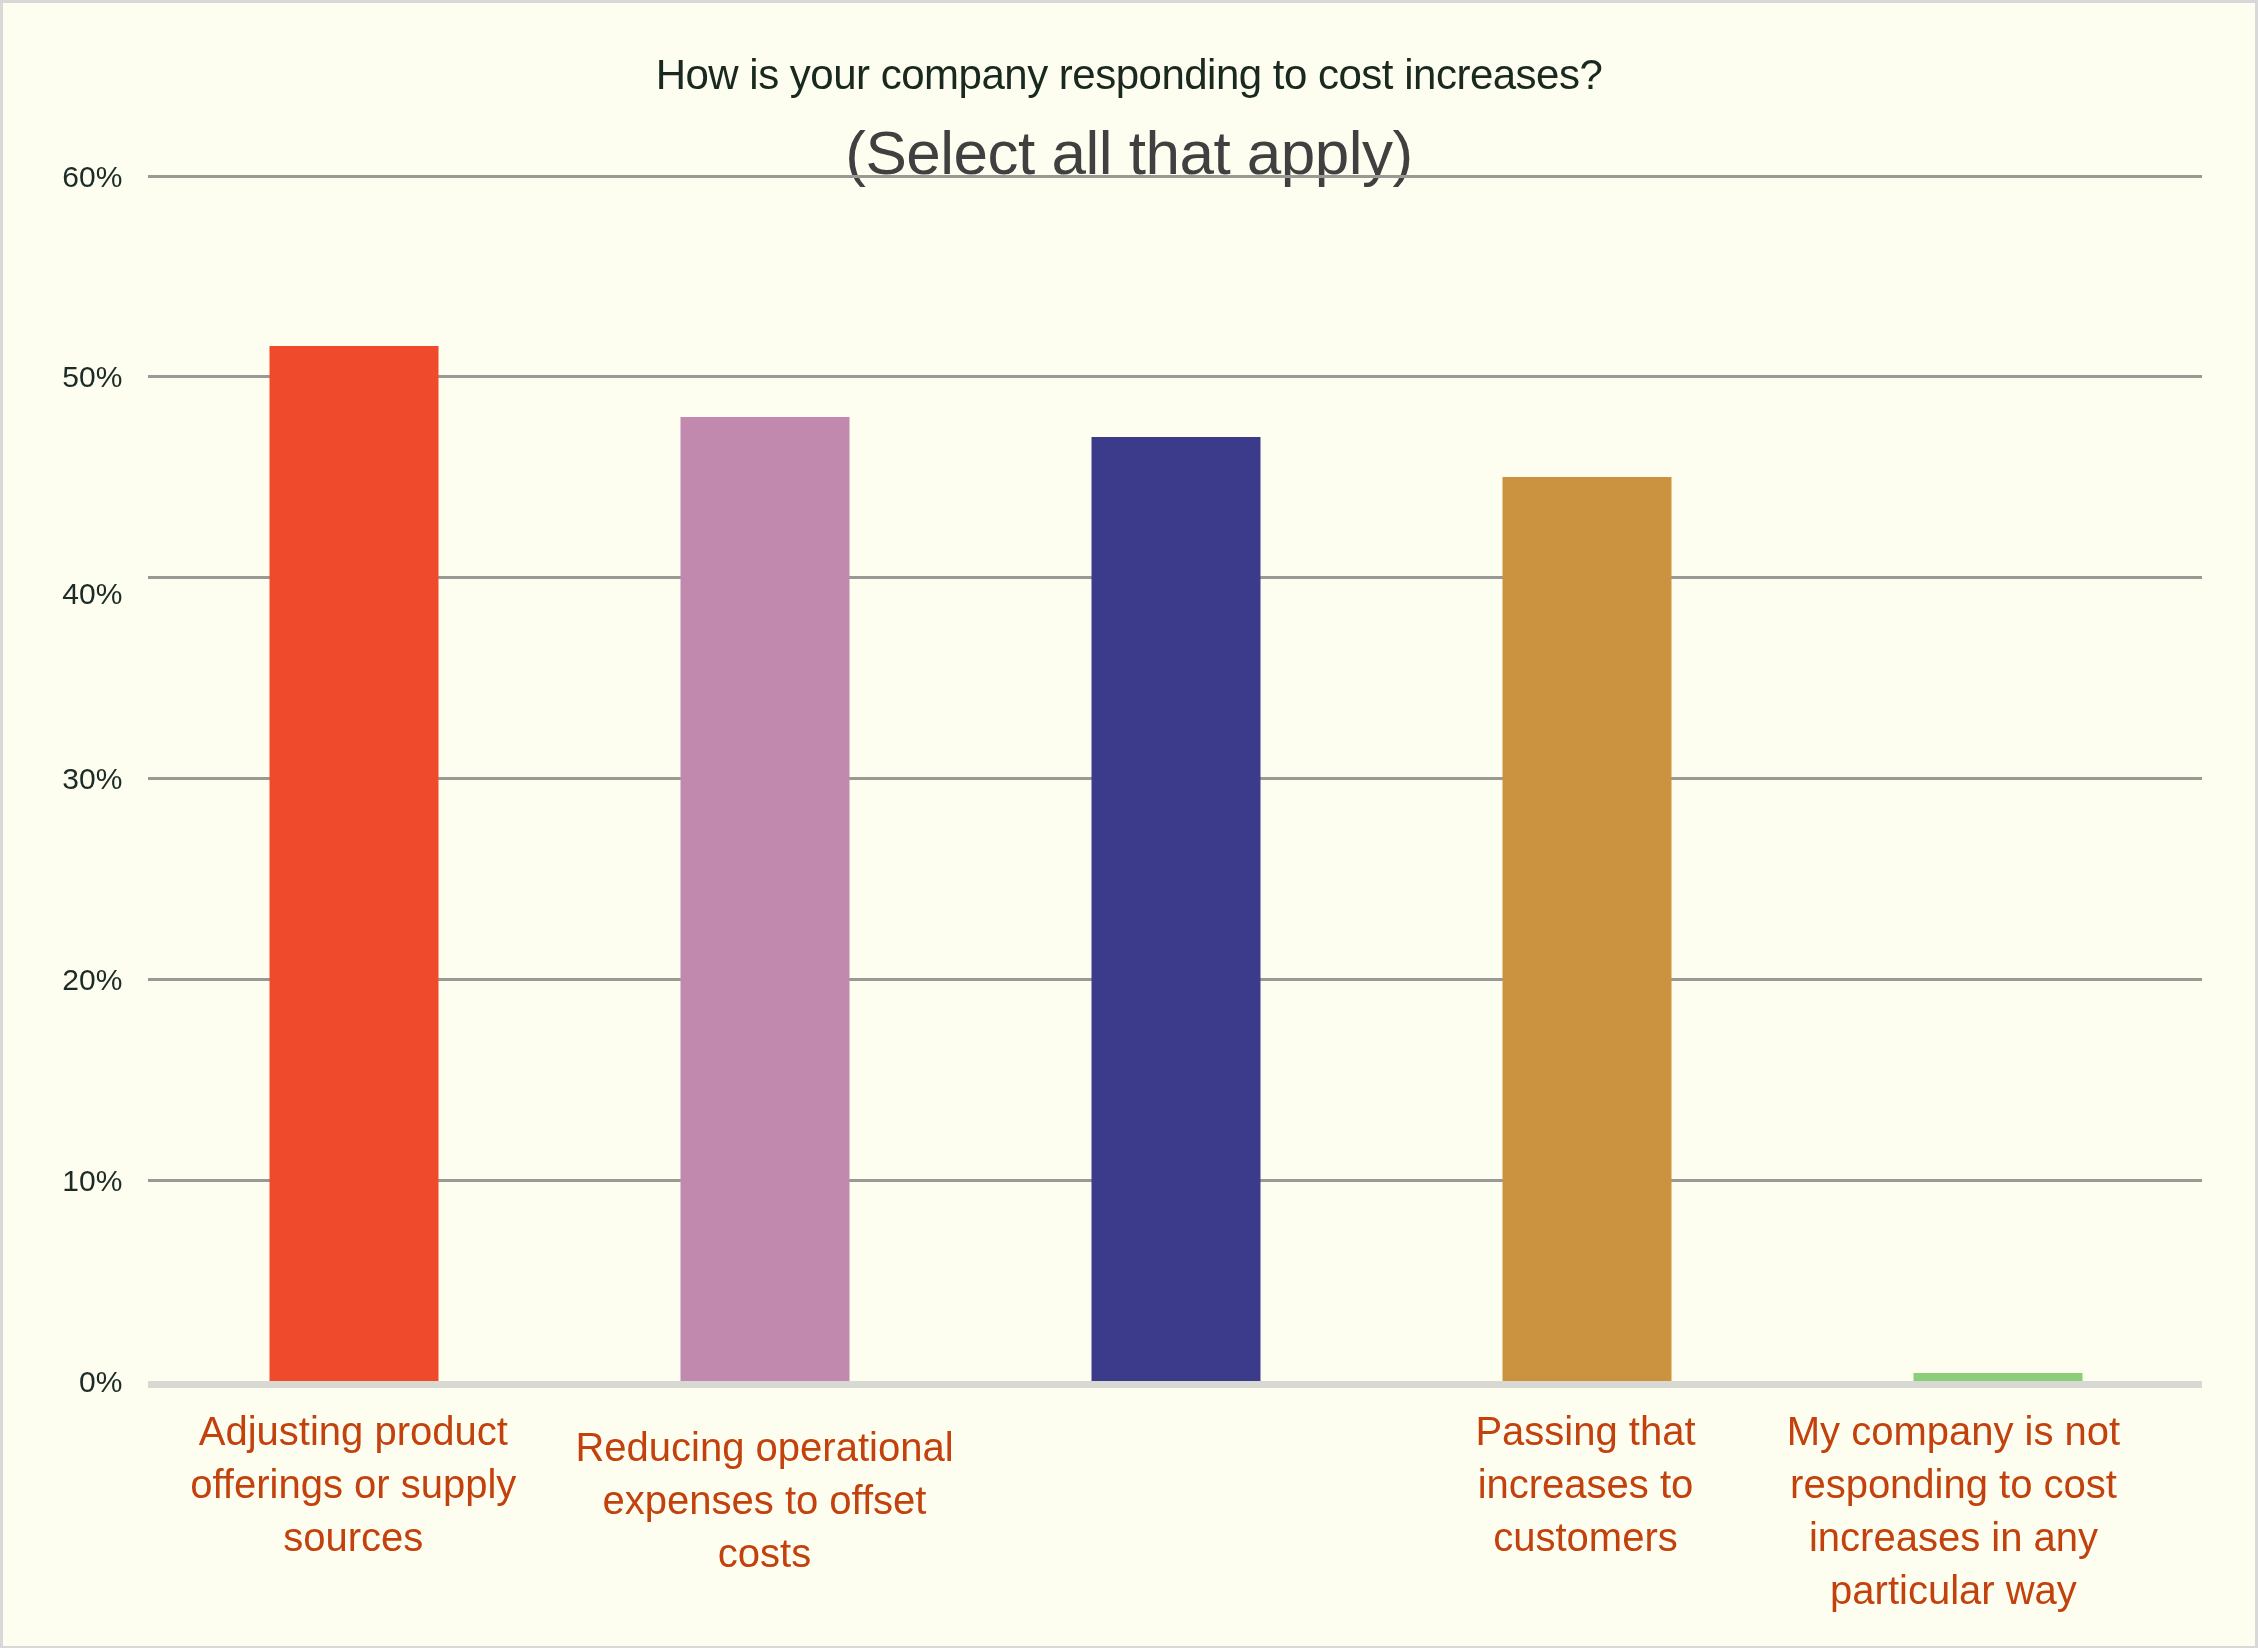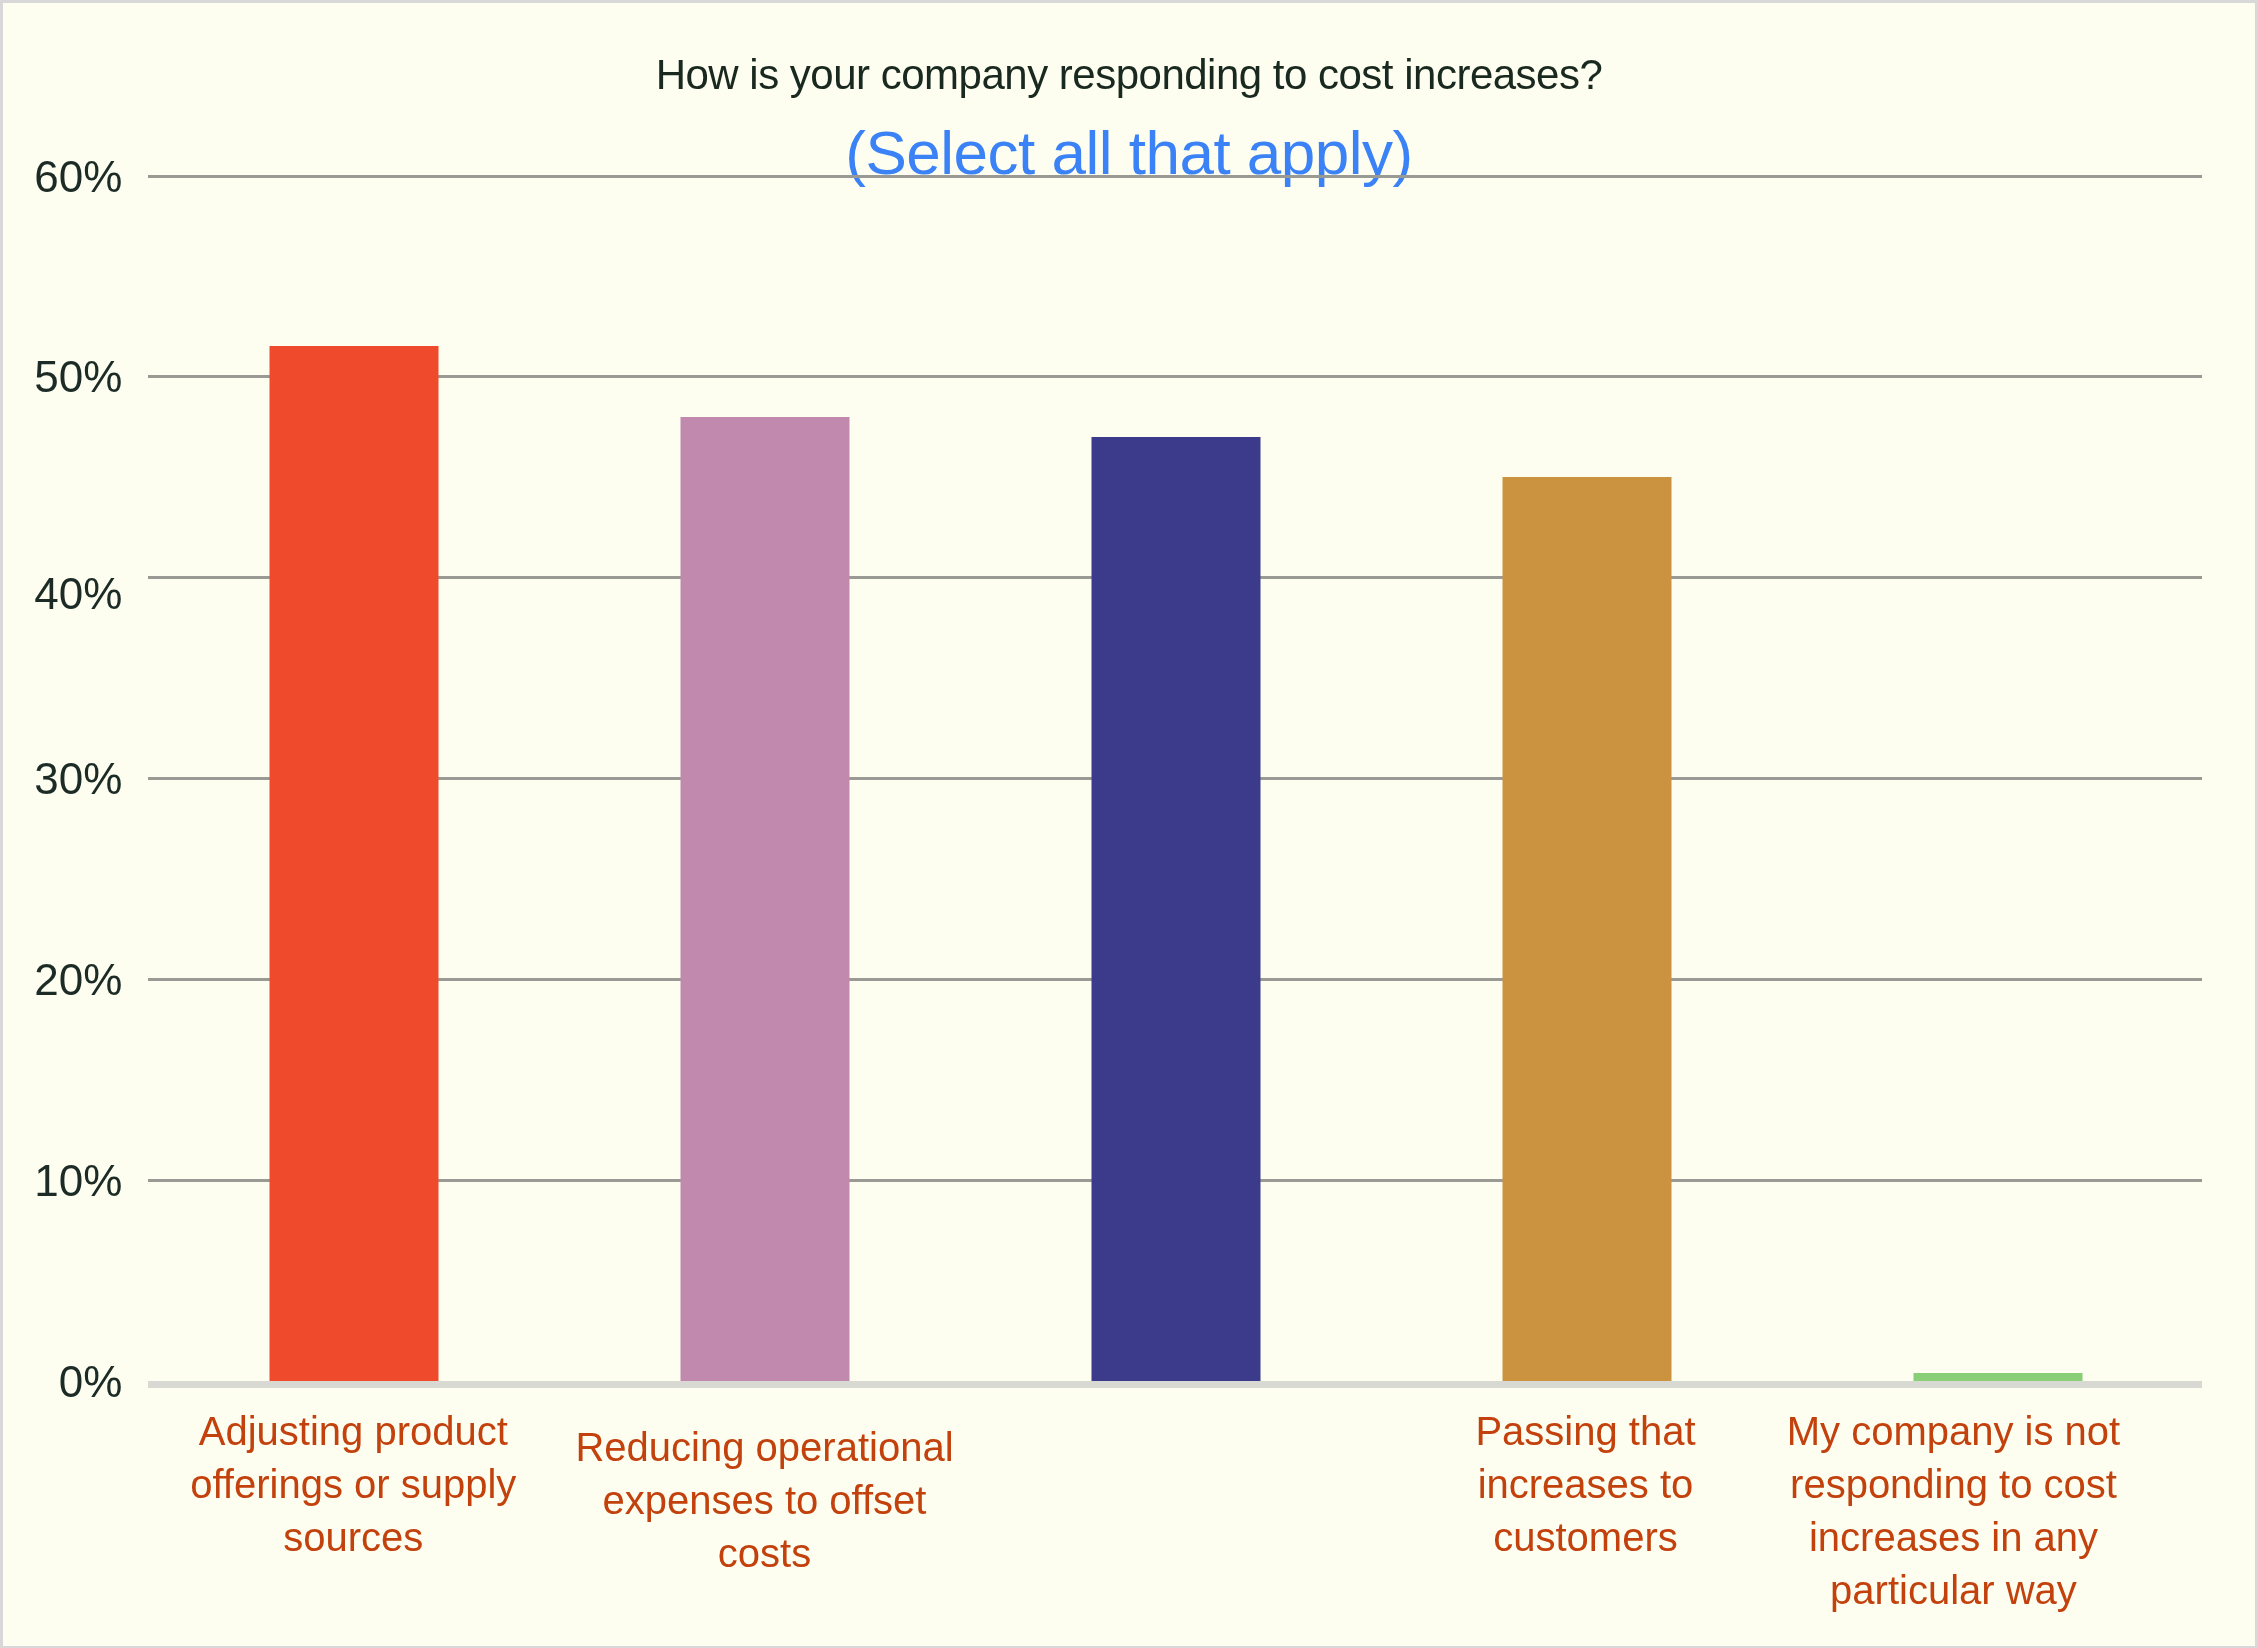--- a/index.html
+++ b/index.html
@@ -33,21 +33,21 @@
     font-weight: 400;
     letter-spacing: -0.5px;
     color: #19291F;
     margin: 0;
   }
   .chart-subtitle {
     font-size: 62px;
     line-height: 78px;
     font-weight: 400;
     letter-spacing: -0.5px;
-    color: #3b82f6;
+    color: #404040;
     margin: 0;
   }
 
   
   .plot-wrap {
     position: absolute;
     left: 0;
     top: 0;
     width: 2258px;
     height: 1649px;
@@ -58,21 +58,21 @@
     position: absolute;
     left: 0;
     top: 0;
     width: 137px;
     height: 100%;
   }
   .y-tick-label {
     position: absolute;
     right: 17.6px;
     transform: translateY(-50%);
-    font-size: 44px;
+    font-size: 30px;
     line-height: 41px;
     color: #1C2B26;
     white-space: nowrap;
   }
 
   
   .gridline {
     position: absolute;
     left: 145px;
     width: 2054px;

